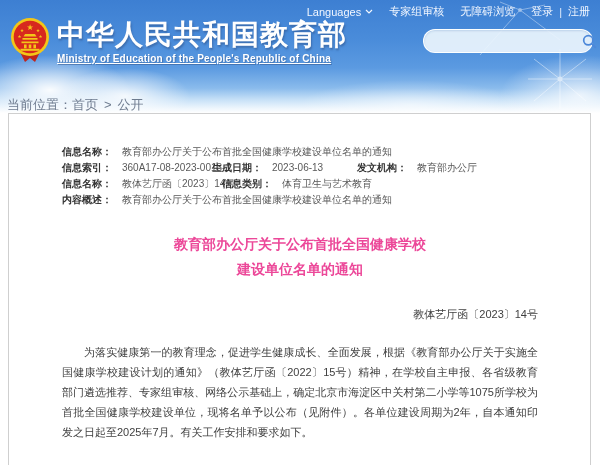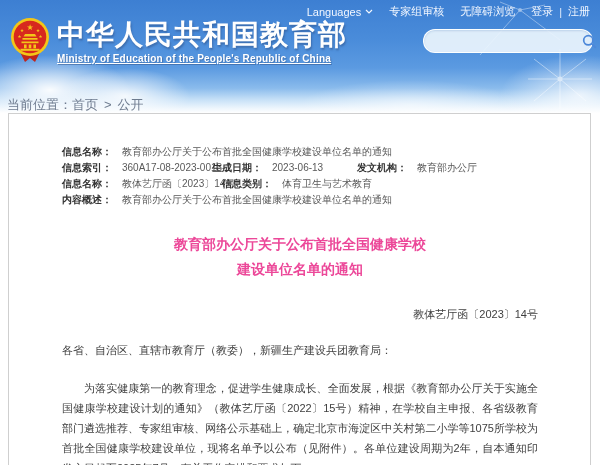--- a/index.html
+++ b/index.html
@@ -236,18 +236,17 @@
       </div>
     </section>
 
     <h1 class="doc-title">
       <div>教育部办公厅关于公布首批全国健康学校</div>
       <div>建设单位名单的通知</div>
     </h1>
 
     <div class="doc-number">教体艺厅函〔2023〕14号</div>
 
-    <p class="salutation">各省、自治区、直辖市教育厅（教委），新疆生产建设兵团教育局：</p>
 
     <p class="body-para">为落实健康第一的教育理念，促进学生健康成长、全面发展，根据《教育部办公厅关于实施全国健康学校建设计划的通知》（教体艺厅函〔2022〕15号）精神，在学校自主申报、各省级教育部门遴选推荐、专家组审核、网络公示基础上，确定北京市海淀区中关村第二小学等1075所学校为首批全国健康学校建设单位，现将名单予以公布（见附件）。各单位建设周期为2年，自本通知印发之日起至2025年7月。有关工作安排和要求如下。</p>
 
   </main>
 </div>
 
 </body></html>

